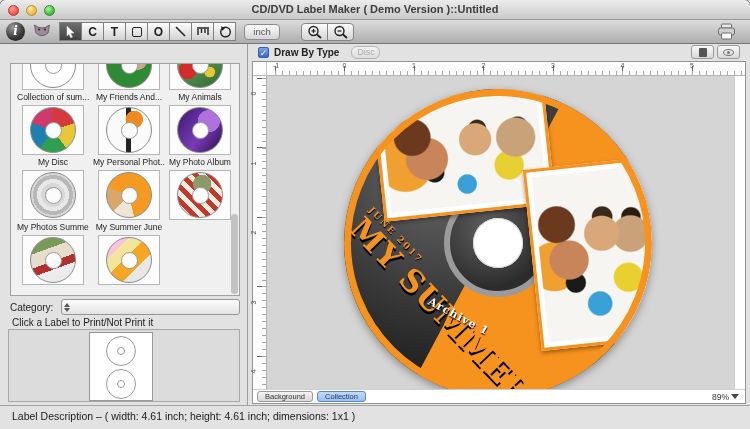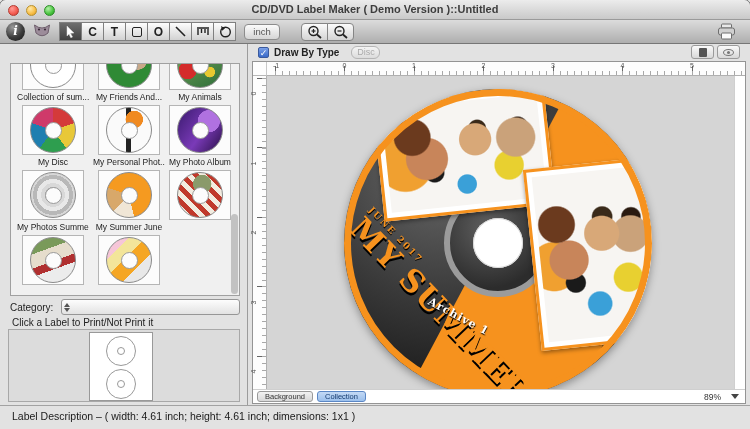--- a/index.html
+++ b/index.html
@@ -133,21 +133,21 @@
                               repeating-linear-gradient(to bottom,#666 0 1px,transparent 1px 69.5px);
              background-size:4px 100%,9px 100%; background-position:right 0 top 2px,right 0 top 2px; background-repeat:no-repeat; }
   .v-ruler span { position:absolute; left:-1px; font-size:7px; color:#555; transform:rotate(-90deg); }
   .canvas-area { position:absolute; left:14px; top:14px; right:11px; bottom:14px; background:#d5d5d5; overflow:hidden; }
   .side-scroll { position:absolute; right:0; top:14px; bottom:14px; width:11px; background:#fff; border-left:1px solid #cfcfcf; }
   .bottom-bar { position:absolute; left:0; right:0; bottom:0; height:14px; background:#fff; border-top:1px solid #cfcfcf;
                 display:flex; align-items:center; }
   .mini-tab { margin-left:4px; height:11px; padding:0 7px; border:1px solid #9a9a9a; border-radius:3px;
               background:linear-gradient(#f2f2f2,#d8d8d8); font-size:7.5px; color:#333; line-height:9px; }
   .mini-tab.active { background:linear-gradient(#c3d9f5,#9cc0ec); border-color:#5b87c5; color:#143a6e; }
-  .zoom-select { position:absolute; right:6px; display:flex; align-items:center; gap:10px; font-size:8.5px; color:#333; }
+  .zoom-select { position:absolute; right:6px; display:flex; align-items:center; gap:2px; font-size:8.5px; color:#333; }
   .zoom-select .arrow { width:0; height:0; border-left:4px solid transparent; border-right:4px solid transparent; border-top:5px solid #444; }
 
   
   .disc { position:absolute; left:77px; top:13px; width:308px; height:308px; border-radius:50%; overflow:hidden;
           background:radial-gradient(circle at 32% 25%, #6b6b6b, #3a3a3a 42%, #1b1b1b 72%, #0e0e0e);
           box-shadow:0 3px 8px rgba(0,0,0,.35); }
   .disc::after { content:""; position:absolute; inset:0; border-radius:50%; border:7px solid #f6921e; z-index:10; }
   .band { position:absolute; left:150px; top:-40px; width:150px; height:400px; background:#f6921e;
           transform:rotate(28deg); z-index:1; }
   .hub { position:absolute; left:100px; top:100px; width:108px; height:108px; border-radius:50%;

